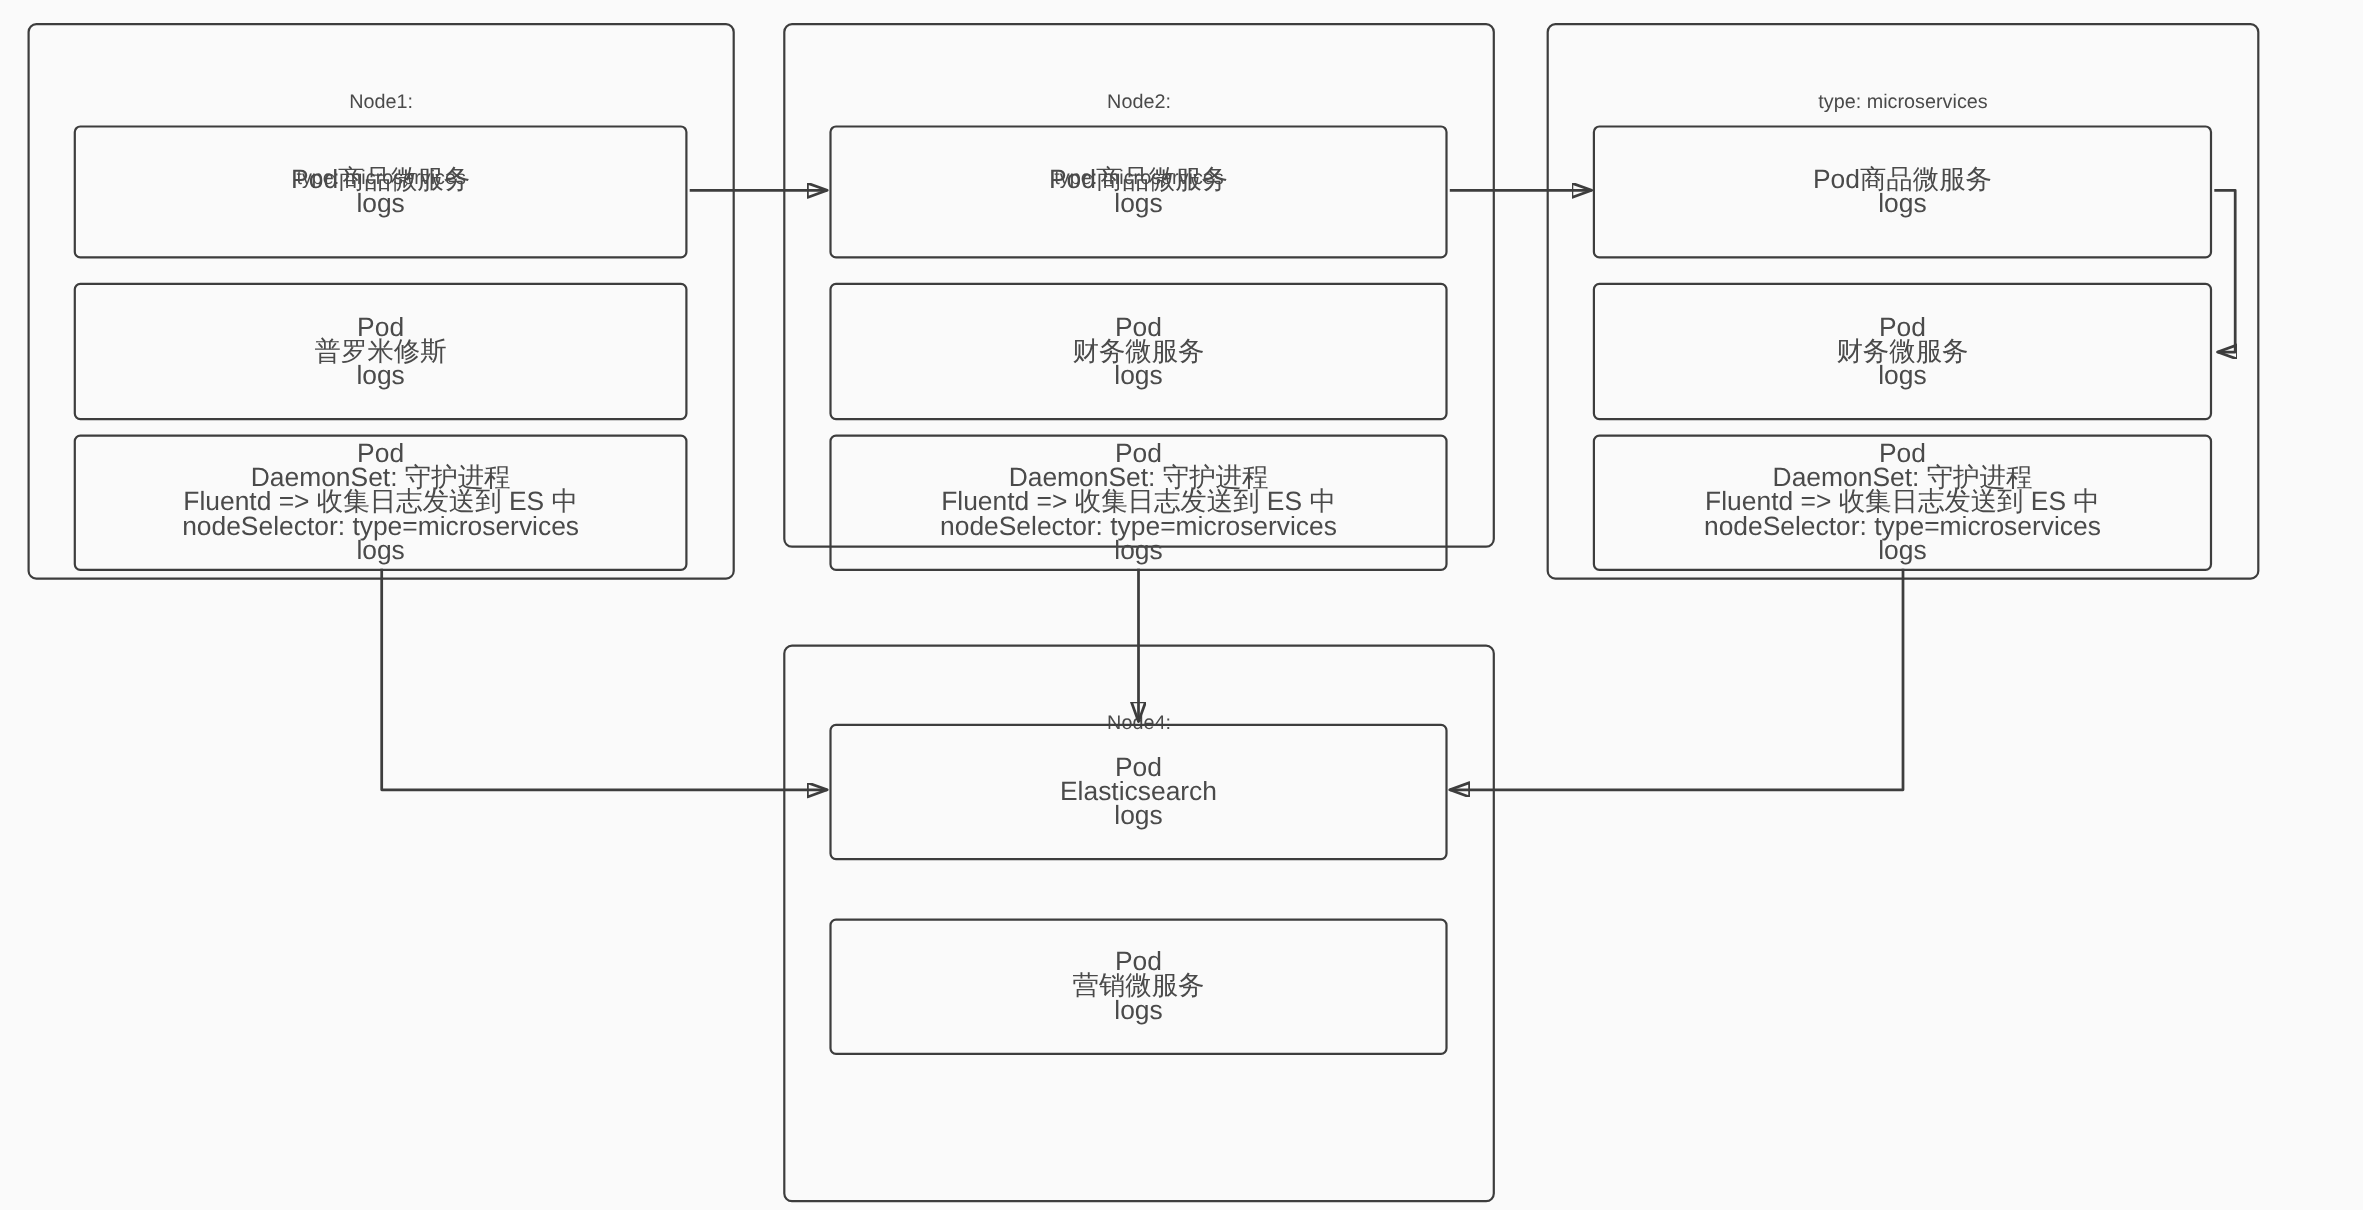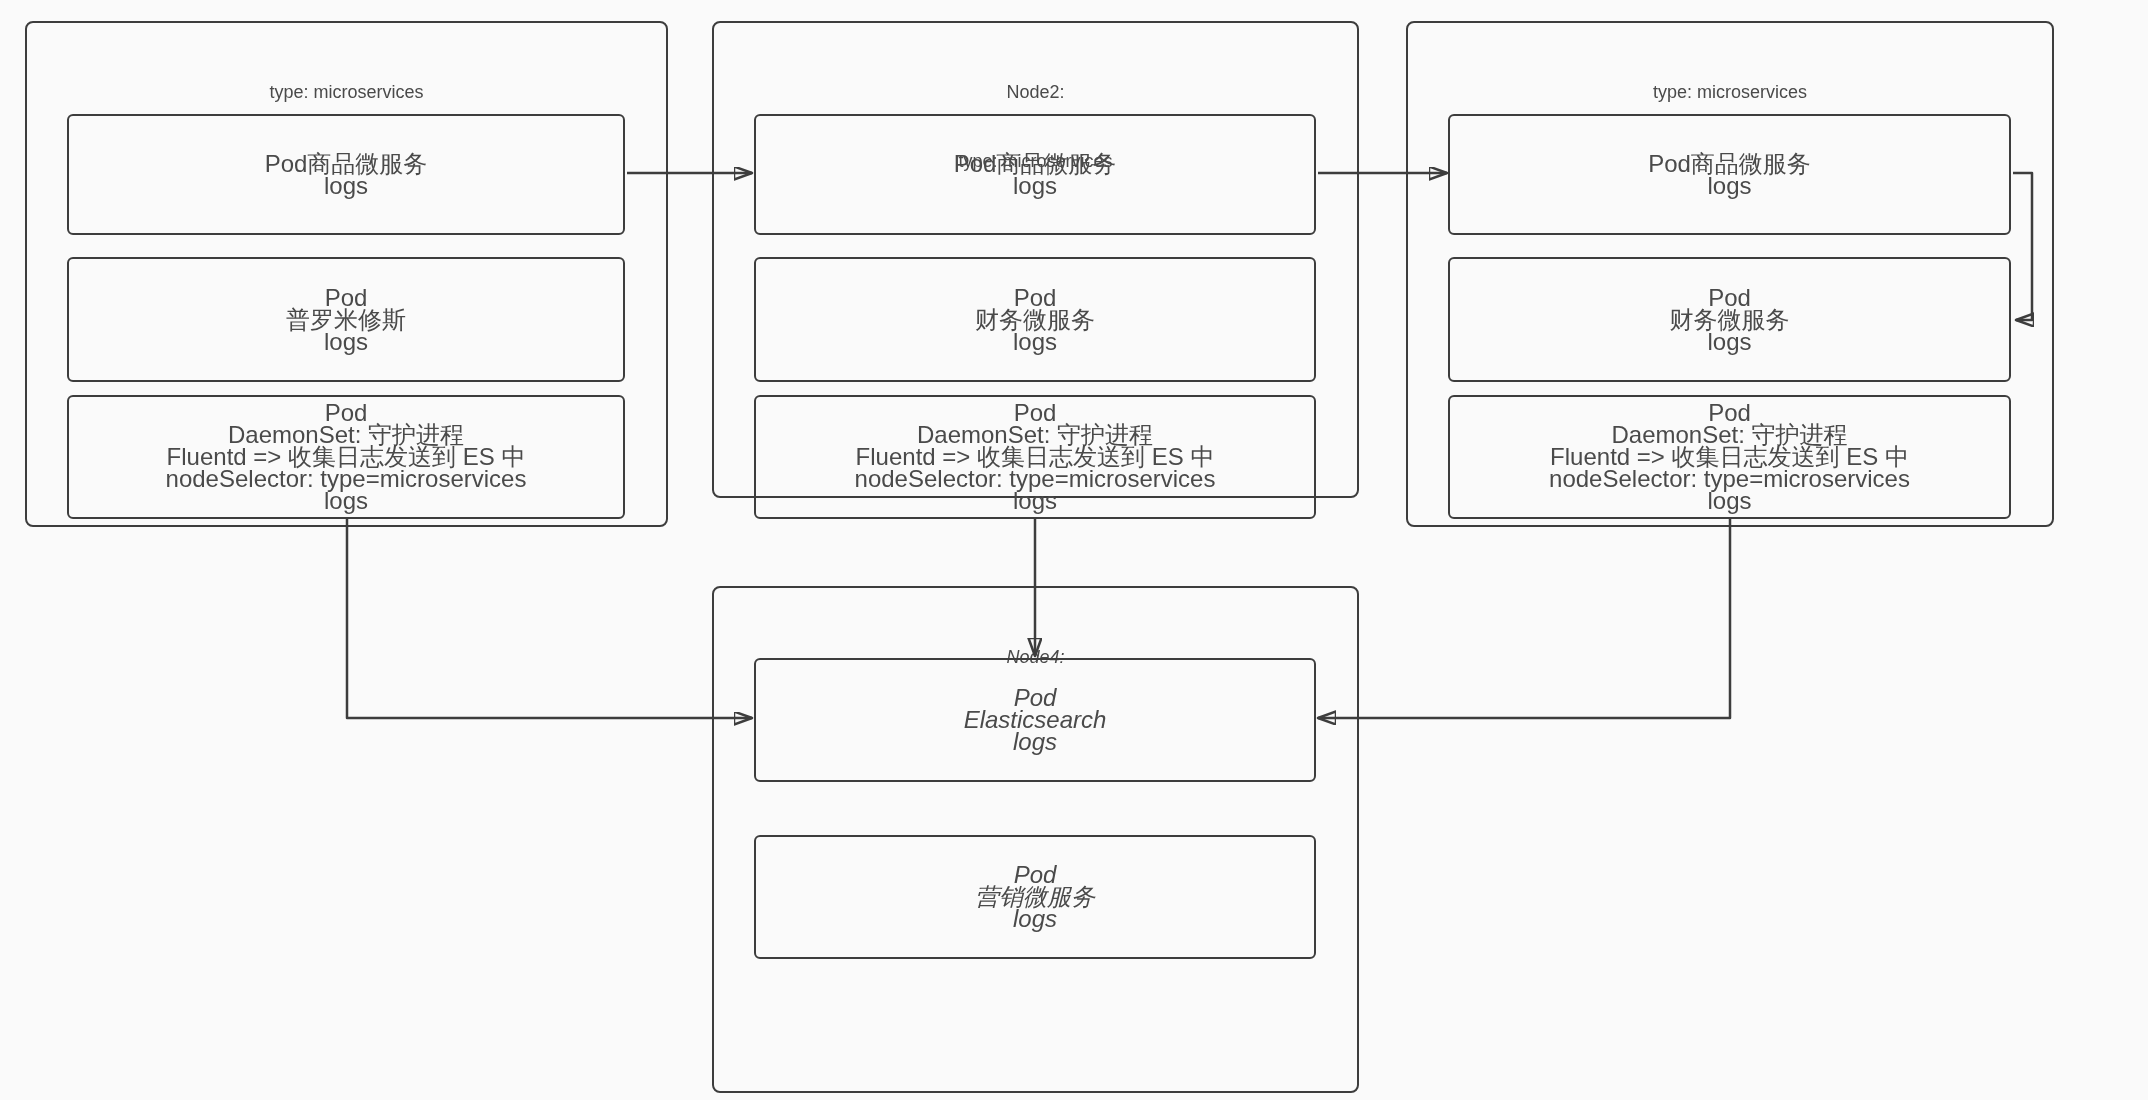--- a/index.html
+++ b/index.html
@@ -7,21 +7,21 @@
     position:relative;width:2148px;height:1100px;background:#fafafa;overflow:hidden;
     font-family:"Liberation Sans","DejaVu Sans",sans-serif;color:#4a4a4a;
   }
   .node{
     position:absolute;border:2.5px solid #3d3d3d;border-radius:8px;
     box-sizing:border-box;background:transparent;
   }
   .node1{left:25px;top:21px;width:643px;height:506px;}
   .node2{left:712px;top:21px;width:647px;height:477px;}
   .node3{left:1406px;top:21px;width:648px;height:506px;}
-  .node4{left:712px;top:586px;width:647px;height:507px;font-style:italic;}
+  .node4{left:712px;top:586px;width:647px;height:507px;}
   .node-title{
     position:absolute;top:0;left:0;right:0;padding-top:12px;text-align:center;
     font-size:18px;line-height:23px;white-space:pre;
   }
   .pod{
     position:absolute;left:40px;right:41px;border:2.5px solid #3d3d3d;border-radius:6px;
     box-sizing:border-box;display:flex;flex-direction:column;align-items:center;
     justify-content:center;text-align:center;font-size:24px;line-height:22px;
     background:transparent;white-space:pre;
   }
@@ -36,20 +36,21 @@
   }
   .arrow-layer path{fill:none;stroke:#3d3d3d;stroke-width:2.5px;stroke-linejoin:round;}
 </style>
 </head>
 <body>
 
 <div class="canvas">
 
   <section class="node node1">
     <div class="node-title">
+      <div>Node1:</div>
       <div>type: microservices</div>
     </div>
     <div class="pod r1">
       <div>Pod商品微服务</div>
       <div>logs</div>
     </div>
     <div class="pod r2">
       <div>Pod</div>
       <div>普罗米修斯</div>
       <div>logs</div>

